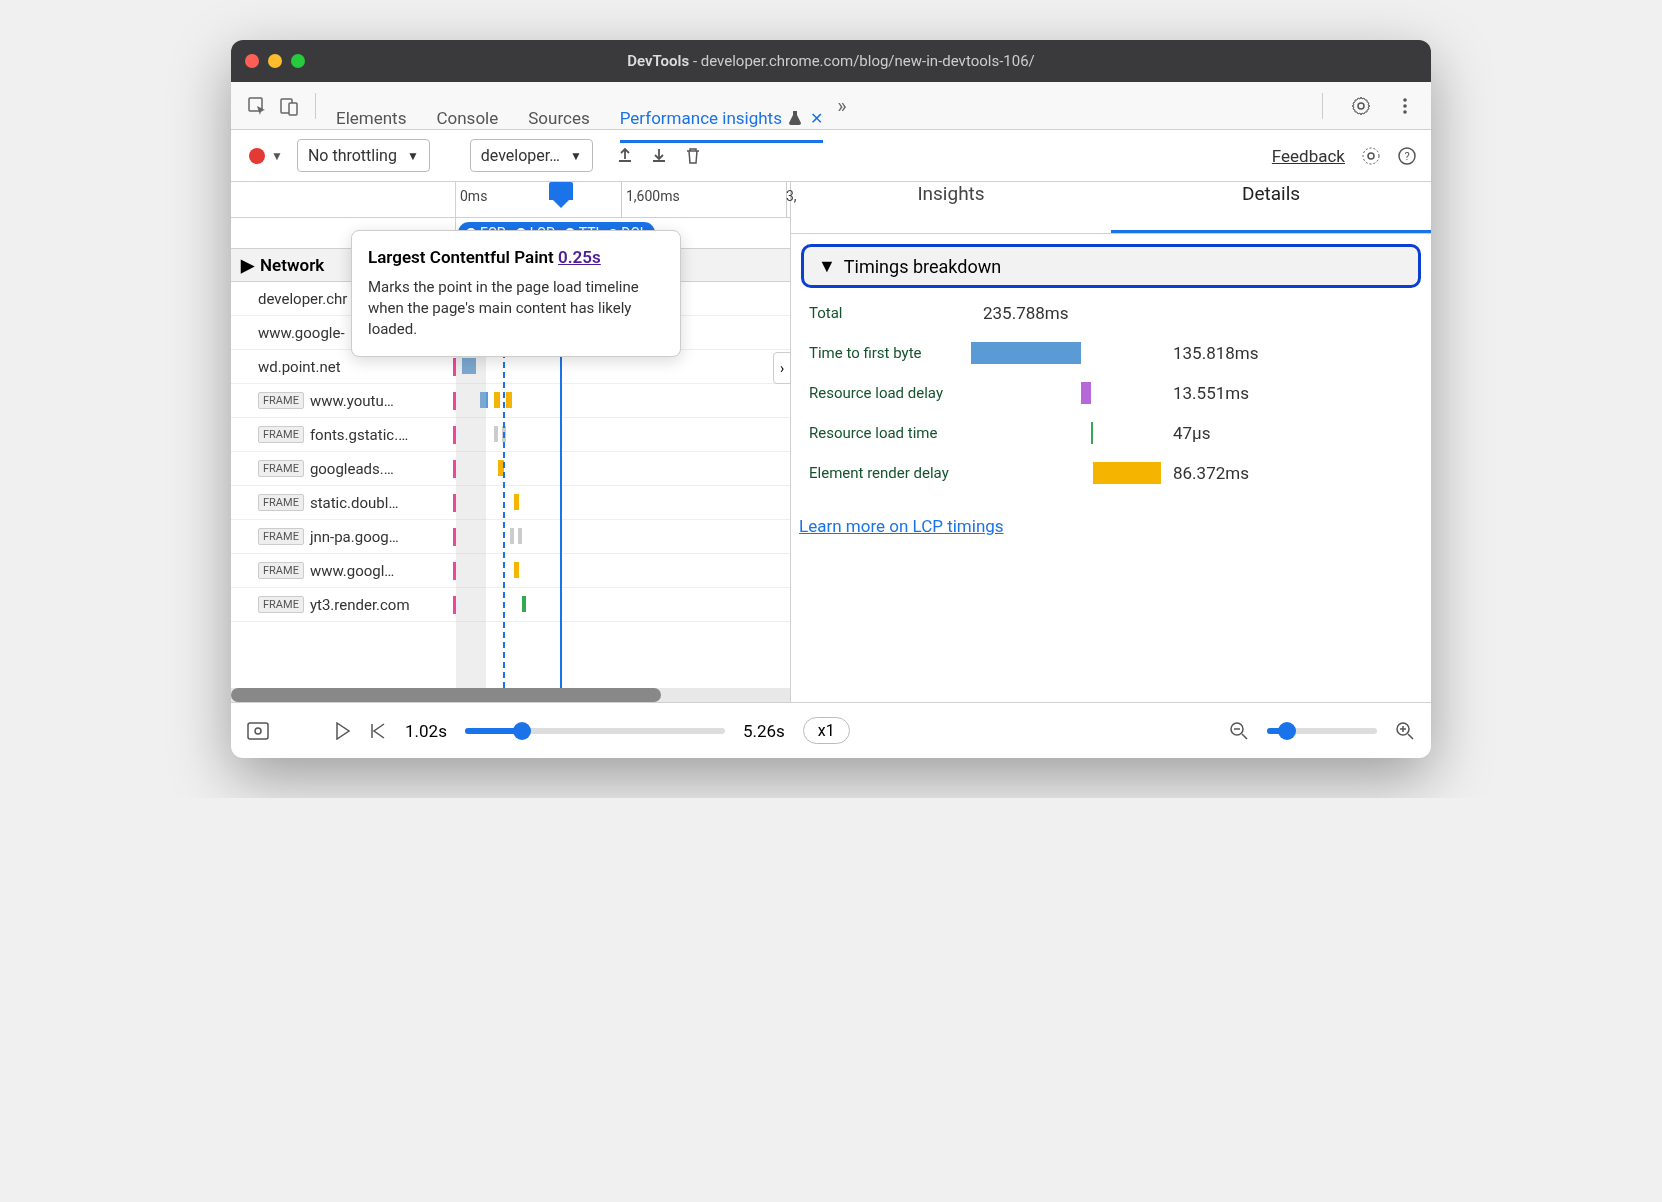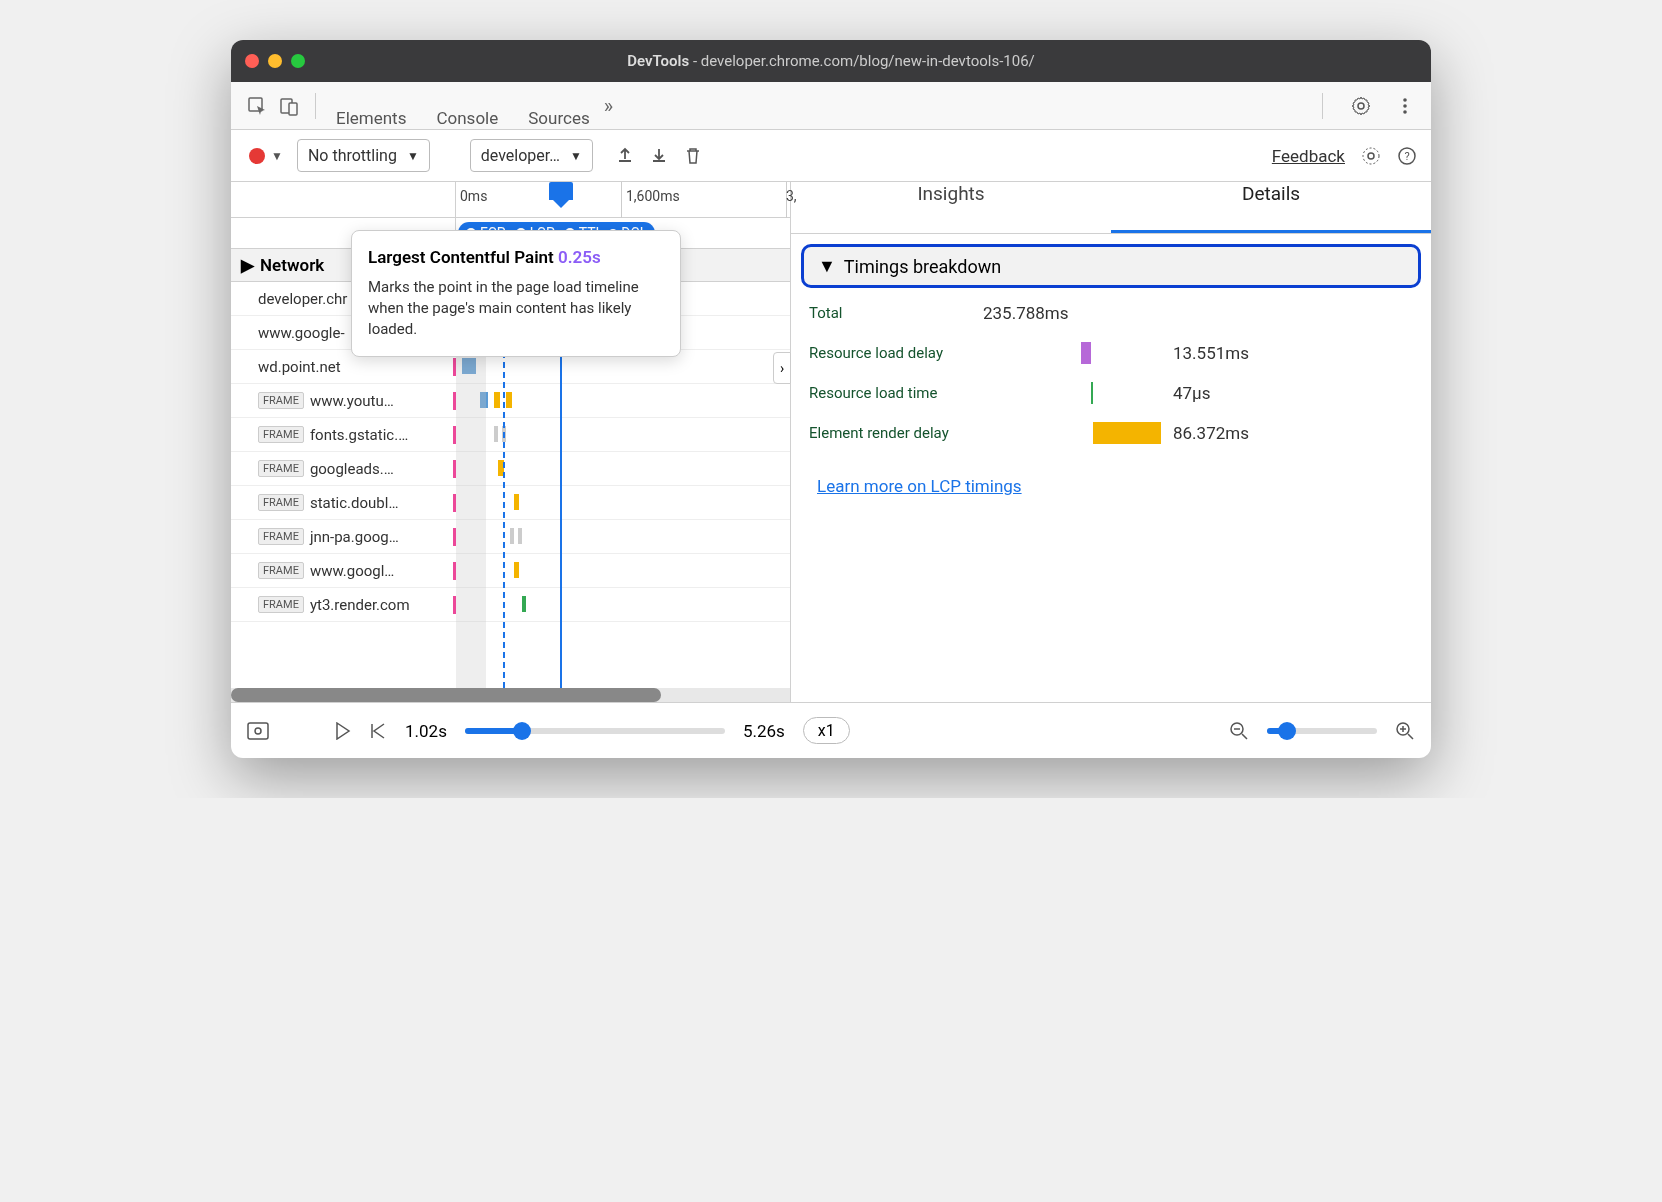--- a/index.html
+++ b/index.html
@@ -59,21 +59,21 @@
 .frame-badge { background: #eee; border: 1px solid #ccc; font-size: 11px; padding: 1px 4px; border-radius: 2px; color: #555; }
 .net-track { flex: 1; position: relative; height: 100%; }
 .bar { position: absolute; top: 8px; height: 16px; }
 .bar.blue { background: #5b9bd5; }
 .bar.yellow { background: #f4b400; }
 .bar.gray { background: #ccc; }
 .bar.green { background: #34a853; }
 
 .tooltip { position: absolute; top: 48px; left: 120px; width: 330px; background: #fff; border: 1px solid #ccc; border-radius: 8px; padding: 16px; box-shadow: 0 4px 16px rgba(0,0,0,0.15); z-index: 20; }
 .tooltip .tt-title { font-weight: 600; font-size: 17px; margin-bottom: 10px; }
-.tooltip .tt-val { color: #8b5cf6; }
+.tooltip .tt-val { color: #4c1d95; text-decoration: underline; }
 .tooltip .tt-desc { font-size: 15px; color: #333; line-height: 1.4; }
 
 .vline-solid { position: absolute; top: 0; bottom: 0; width: 2px; background: #1a73e8; left: 329px; z-index: 5; }
 .vline-dash { position: absolute; top: 0; bottom: 0; border-left: 2px dashed #1a73e8; left: 272px; z-index: 4; }
 .selection { position: absolute; top: 0; bottom: 0; left: 225px; width: 30px; background: rgba(200,200,200,0.3); z-index: 2; }
 
 .expand-btn { position: absolute; right: -1px; top: 170px; width: 18px; height: 32px; background: #fff; border: 1px solid #ccc; border-radius: 4px 0 0 4px; display: flex; align-items: center; justify-content: center; font-size: 14px; z-index: 10; cursor: pointer; }
 
 .hscroll { height: 14px; background: #e8e8e8; position: relative; }
 .hscroll .thumb { position: absolute; left: 0; width: 430px; height: 100%; background: #888; border-radius: 7px; }
@@ -82,21 +82,21 @@
 .rtabs { display: flex; height: 52px; border-bottom: 1px solid #d0d0d0; }
 .rtab { flex: 1; display: flex; justify-content: center; font-size: 19px; color: #444; border-bottom: 3px solid transparent; cursor: pointer; }
 .rtab.active { border-bottom-color: #1a73e8; color: #222; }
 .accordion-hdr { background: #f2f2f2; border: 3px solid #0b3fd1; border-radius: 10px; padding: 8px 14px; margin: 10px; display: flex; align-items: center; gap: 8px; font-size: 18px; }
 .timings { padding: 4px 18px; }
 .trow { display: flex; align-items: center; margin-bottom: 18px; gap: 12px; }
 .trow .label { width: 150px; font-size: 15px; color: #14532d; }
 .trow .barwrap { width: 190px; position: relative; height: 22px; }
 .trow .tbar { position: absolute; top: 0; height: 22px; }
 .trow .val { font-size: 17px; color: #333; }
-.learn { color: #1a73e8; text-decoration: underline; font-size: 17px; margin: 10px 26px; display: inline-block; }
+.learn { color: #1a73e8; text-decoration: underline; font-size: 17px; margin: 10px 8px; display: inline-block; }
 
 .footer { height: 56px; border-top: 1px solid #d0d0d0; display: flex; align-items: center; padding: 0 16px; gap: 18px; }
 .footer .icon { color: #555; }
 .footer .time { font-size: 17px; }
 .slider { position: relative; height: 6px; background: #ddd; border-radius: 3px; }
 .slider .fill { position: absolute; left: 0; height: 100%; background: #1a73e8; border-radius: 3px; }
 .slider .knob { position: absolute; top: -6px; width: 18px; height: 18px; background: #1a73e8; border-radius: 50%; }
 .speed-pill { border: 1px solid #bbb; border-radius: 14px; padding: 3px 14px; font-size: 16px; }
 
 svg { display: block; }
@@ -134,20 +134,29 @@
     <div class="tabs">
       <div class="tab">
           <span>Elements</span>
         </div>
       <div class="tab">
           <span>Console</span>
         </div>
       <div class="tab">
           <span>Sources</span>
         </div>
+      <div class="tab active">
+        <span>Performance insights</span>
+        <span class="flask">
+          <svg width="14" height="16" viewBox="0 0 14 16">
+              <path d="M5 1 H9 V5 L13 13 Q13 15 11 15 H3 Q1 15 1 13 L5 5 Z" fill="#555"></path>
+            </svg>
+        </span>
+        <span class="close">✕</span>
+      </div>
     </div>
     <span class="more">»</span>
     <div class="right">
       <div class="sep"></div>
       <div class="icon-btn">
         <svg width="20" height="20" viewBox="0 0 20 20">
             <circle cx="10" cy="10" r="3" fill="none" stroke="#555" stroke-width="1.5"></circle>
             <path d="M10 1 L11 3 L13 2 L14 4 L16 4 L16 6 L18 7 L17 9 L19 10 L17 11 L18 13 L16 14 L16 16 L14 16 L13 18 L11 17 L10 19 L9 17 L7 18 L6 16 L4 16 L4 14 L2 13 L3 11 L1 10 L3 9 L2 7 L4 6 L4 4 L6 4 L7 2 L9 3 Z" fill="none" stroke="#555" stroke-width="1"></path>
           </svg>
       </div>
@@ -377,20 +386,27 @@
         <span>▼</span>
         <span>Timings breakdown</span>
       </div>
       <div class="timings">
         <div class="trow">
           <div class="label">Total</div>
           <div class="barwrap"></div>
           <div class="val" style="margin-left:-190px">235.788ms</div>
         </div>
         <div class="trow">
+          <div class="label">Time to first byte</div>
+          <div class="barwrap">
+              <div class="tbar" style="left:0;width:110px;background:#5b9bd5"></div>
+            </div>
+          <div class="val">135.818ms</div>
+        </div>
+        <div class="trow">
           <div class="label">Resource load delay</div>
           <div class="barwrap">
               <div class="tbar" style="left:110px;width:10px;background:#b668d8"></div>
             </div>
           <div class="val">13.551ms</div>
         </div>
         <div class="trow">
           <div class="label">Resource load time</div>
           <div class="barwrap">
               <div class="tbar" style="left:120px;width:2px;background:#34a853"></div>

